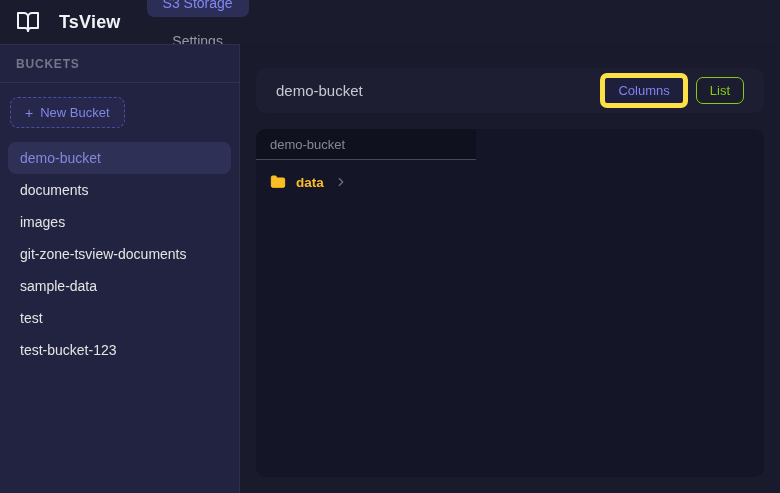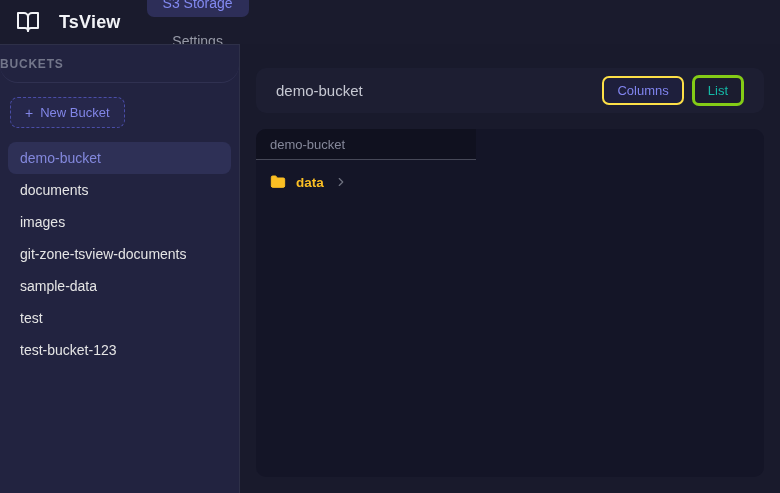--- a/index.html
+++ b/index.html
@@ -34,23 +34,22 @@
 
   
   .sidebar {
     width: 240px; flex: 0 0 240px;
     background: #222340;
     border-right: 1px solid #2e3048;
     border-top: 1px solid #2e3048;
     display: flex; flex-direction: column;
   }
   .sidebar-header {
-    padding: 12px 0 11px;
+    padding: 12px 16px 11px;
     border-bottom: 1px solid #303151;
-    border-radius: 18px;
   }
   .sidebar-heading {
     font-size: 12px; font-weight: 700; letter-spacing: 0.8px;
     color: #73768a; text-transform: uppercase;
   }
   .new-bucket-btn {
     margin: 14px 10px 10px;
     align-self: flex-start;
     display: inline-flex; align-items: center; gap: 7px;
     padding: 7px 14px;
@@ -84,24 +83,24 @@
     display: flex; align-items: center; justify-content: space-between;
     padding: 0 20px;
   }
   .main-title { font-size: 15px; color: #c6c8d2; }
   .view-toggle { display: flex; align-items: center; gap: 8px; }
   .view-btn {
     font-size: 13px; padding: 5px 13px; border-radius: 7px; cursor: pointer;
     font-family: inherit;
   }
   .view-btn.active {
-    background: #1e1f3c; border: 2px solid #fde047; color: #8084ef;
+    background: #1e1f3c; border: 5px solid #fde047; color: #8084ef;
   }
   .view-btn.inactive {
-    background: #1b1c2f; border: 3px solid #84cc16; color: #14b8a6;
+    background: #1b1c2f; border: 1px solid #84cc16; color: #84cc16;
   }
 
   .browser-panel {
     flex: 1; margin-top: 16px;
     background: #141527;
     border-radius: 10px;
     overflow: hidden;
     display: flex;
   }
   .browser-column { width: 220px; flex: 0 0 220px; display: flex; flex-direction: column; }

